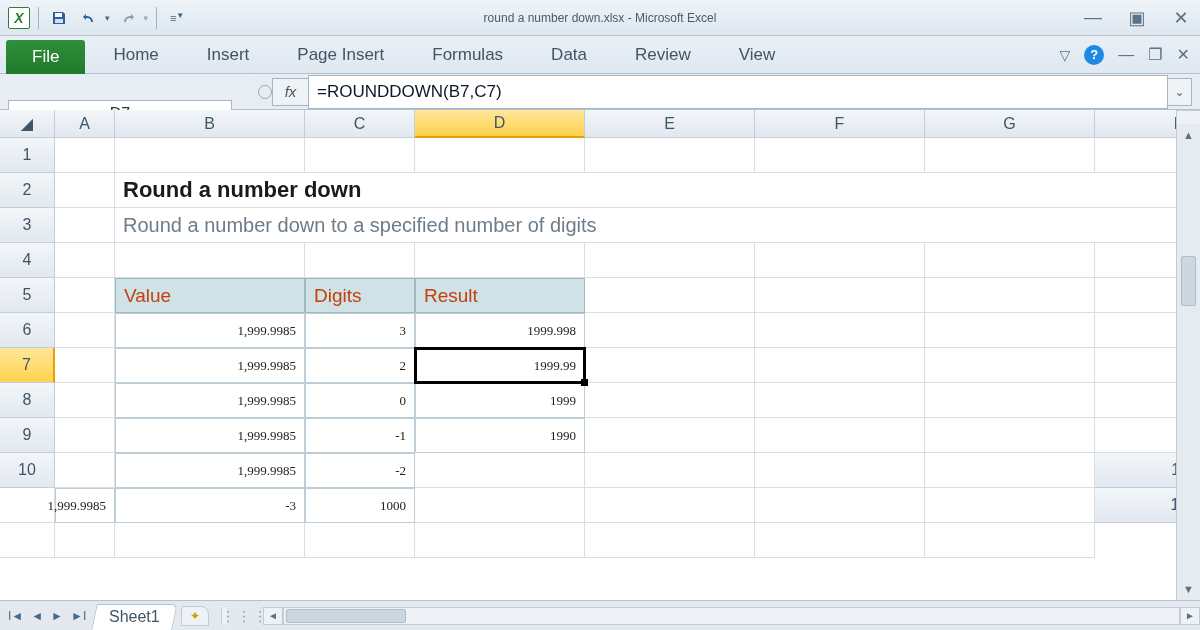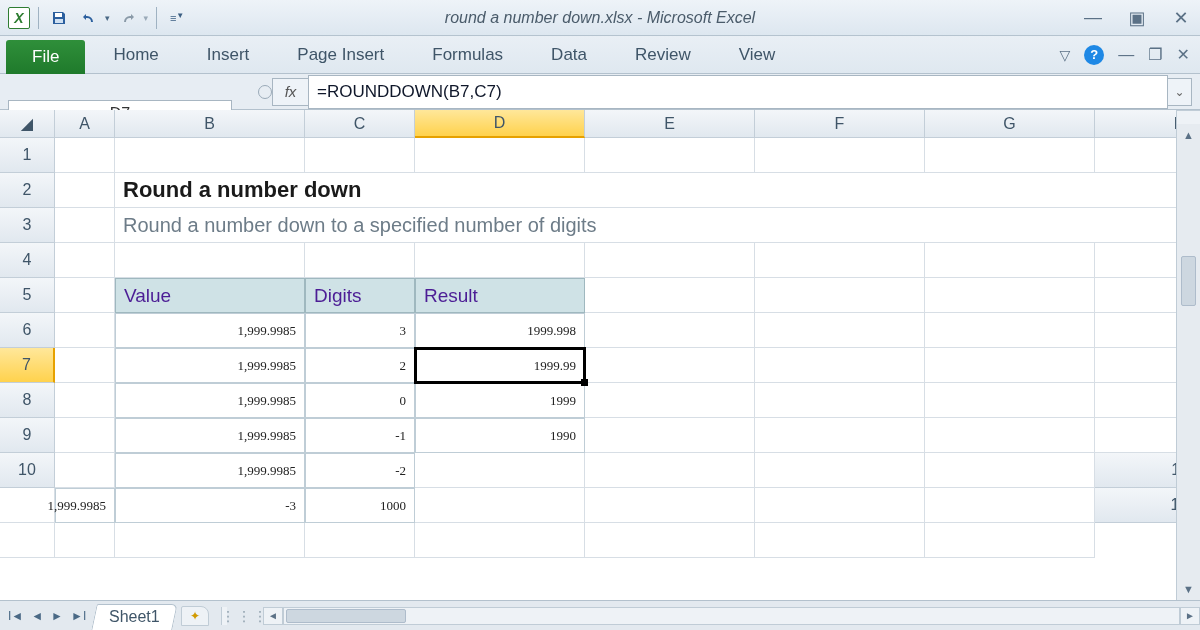--- a/index.html
+++ b/index.html
@@ -28,21 +28,21 @@
     display:flex;align-items:center;justify-content:center;
     color:#2e7d32;font-weight:bold;font-style:italic;font-size:14px;border-radius:2px;
   }
   .qat .sep { width:1px;height:22px;background:#9fb2c2;margin:0 2px; }
   .qat .icon-btn {
     width:24px;height:24px;display:flex;align-items:center;justify-content:center;
     color:#3b5e82;cursor:pointer;font-size:15px;
   }
   .title-text {
     position:absolute;left:50%;transform:translateX(-50%);
-    color:#4a5b6a;font-size:16px;font-style:italic;
+    color:#4a5b6a;font-size:12px;
   }
   .win-controls {
     margin-left:auto;display:flex;gap:22px;align-items:center;
     color:#5b7186;font-size:18px;
   }
   .win-controls span{cursor:pointer;width:22px;text-align:center;}
   .dropdown-caret { font-size:9px;color:#4a6985;margin-left:-2px; }
 
   
   .ribbon {
@@ -136,21 +136,21 @@
   }
   .cell{
     border-right:1px solid #d7dee5;border-bottom:1px solid #d7dee5;
     padding:0 8px;display:flex;align-items:center;font-size:19px;color:#222;
     background:#fff;min-height:35px;
   }
   .row-h{height:35px;}
   .title-cell{font-weight:bold;font-size:22px;color:#1a1a1a;}
   .subtitle-cell{font-size:20px;color:#6d7c88;}
   .tbl-hdr{
-    background:#cfe2e6;border:1px solid #9fb8bf;font-size:19px;color:#4c1d95;
+    background:#cfe2e6;border:1px solid #9fb8bf;font-size:19px;color:#c2410c;
     padding-left:8px;
   }
   .tbl-cell{
     border:1px solid #bfcdd6;font-size:13px;font-family:Liberation Serif, serif;
   }
   .num-right{justify-content:flex-end;}
   .active-cell{
     position:relative;outline:3px solid #000;outline-offset:-2px;z-index:5;background:#fff;padding-left:27px;
   }
   .active-cell::after{

